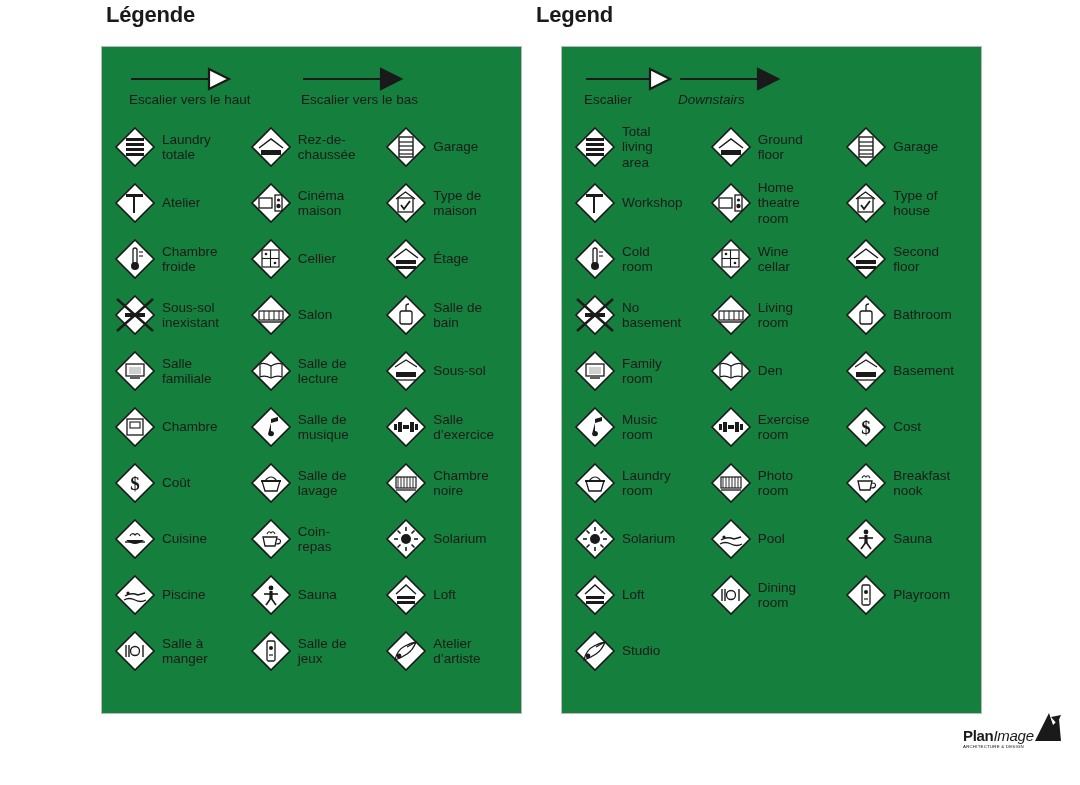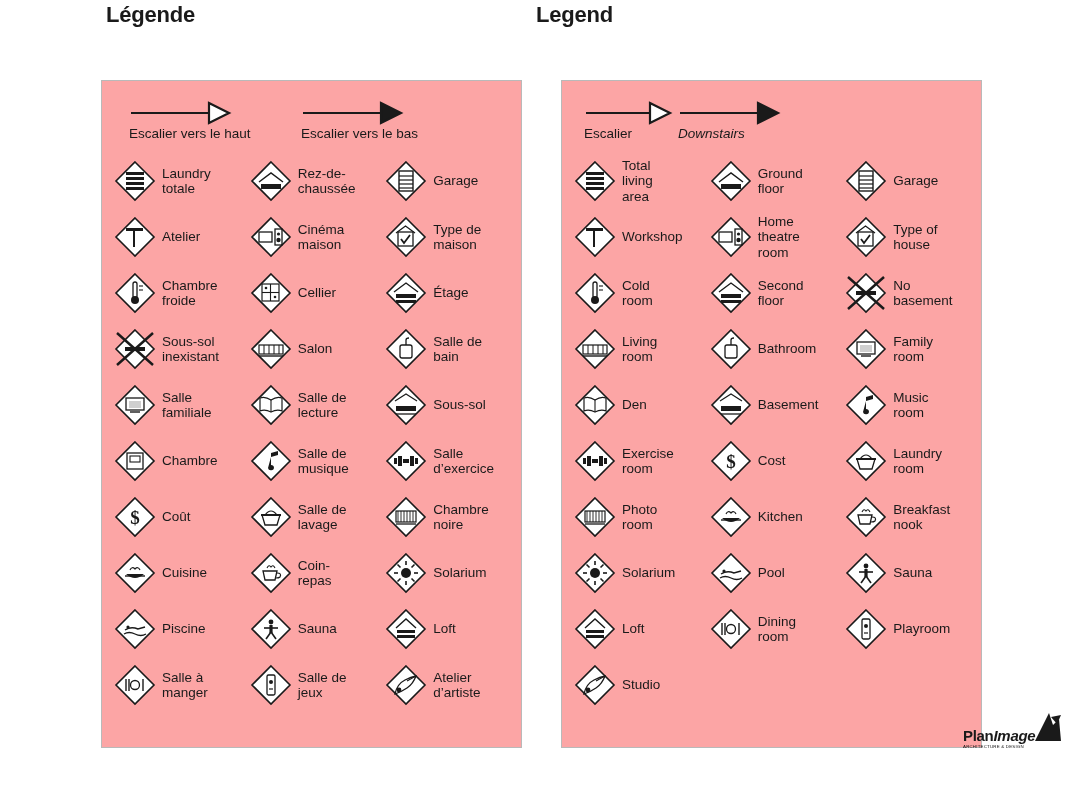--- a/index.html
+++ b/index.html
@@ -6,21 +6,21 @@
   html, body {
     margin: 0; padding: 0;
     width: 1080px; height: 785px;
     background: #ffffff;
     font-family: "Liberation Sans", sans-serif;
     color: #1a1a1a;
     overflow: hidden;
   }
   .page { position: relative; width: 1080px; height: 785px; border-radius: 24px; }
 
-  .panel { position: absolute; top: 46px; border: 1px solid #b9b9b9; background: #fca5a5; margin-top: 34px; }
+  .panel { position: absolute; top: 46px; border: 1px solid #b9b9b9; background: #15803d; }
   .panel.fr { left: 101px; width: 421px; height: 668px; }
   .panel.en { left: 561px; width: 421px; height: 668px; }
 
   .panel-title {
     position: absolute; top: 2px;
     font-size: 22px; font-weight: bold; letter-spacing: -0.2px;
   }
   .panel-title.fr { left: 106px; }
   .panel-title.en { left: 536px; }
 
@@ -58,21 +58,21 @@
   .dia {
     position: relative;
     width: 42px; height: 42px;
     flex: 0 0 42px;
   }
   .dia svg { display: block; width: 42px; height: 42px; }
 
   
   .logo { position: absolute; left: 963px; top: 727px; width: 104px; height: 42px; }
   .logo .word { font-size: 15px; font-weight: bold; letter-spacing: -0.3px; }
-  .logo .word i { font-style: italic; font-weight: bold; }
+  .logo .word i { font-style: italic; font-weight: normal; }
   .logo .sub { font-size: 4.4px; letter-spacing: 0.2px; color: #111; }
   .logo-mark { position: absolute; right: 2px; top: -16px; }
 </style>
 </head>
 <body>
 
 <div class="page">
 
   <div class="panel-title fr">Légende</div>
   <div class="panel fr">
@@ -589,20 +589,34 @@
               <line x1="25" y1="18" x2="29" y2="18" stroke="#1a1a1a" stroke-width="1.1"></line>
             </svg>
           </div>
           <div class="lbl">Cold
 room</div>
         </div>
       <div class="cell">
           <div class="dia">
             <svg viewBox="0 0 42 42">
               <polygon points="21,2 40,21 21,40 2,21" fill="#fff" stroke="#1a1a1a" stroke-width="1.6"></polygon>
+              <rect x="12" y="12" width="17" height="17" fill="none" stroke="#1a1a1a" stroke-width="1.2"></rect>
+              <line x1="12" y1="20.5" x2="29" y2="20.5" stroke="#1a1a1a" stroke-width="1.1"></line>
+              <line x1="20.5" y1="12" x2="20.5" y2="29" stroke="#1a1a1a" stroke-width="1.1"></line>
+              <circle cx="16" cy="16" r="1.3" fill="#1a1a1a"></circle>
+              <circle cx="25" cy="25" r="1.3" fill="#1a1a1a"></circle>
+            </svg>
+          </div>
+          <div class="lbl">Wine
+cellar</div>
+        </div>
+      <div class="cell">
+          <div class="dia">
+            <svg viewBox="0 0 42 42">
+              <polygon points="21,2 40,21 21,40 2,21" fill="#fff" stroke="#1a1a1a" stroke-width="1.6"></polygon>
               <polyline points="9,20 21,11 33,20" fill="none" stroke="#1a1a1a" stroke-width="1.4"></polyline>
               <rect x="11" y="22" width="20" height="4" fill="#1a1a1a"></rect>
               <rect x="11" y="28" width="20" height="3" fill="#1a1a1a"></rect>
             </svg>
           </div>
           <div class="lbl">Second
 floor</div>
         </div>
 
       <div class="cell">
@@ -734,31 +748,20 @@
               <line x1="22" y1="15" x2="22" y2="26" stroke="#1a1a1a" stroke-width="0.9"></line>
               <line x1="25" y1="15" x2="25" y2="26" stroke="#1a1a1a" stroke-width="0.9"></line>
               <line x1="28" y1="15" x2="28" y2="26" stroke="#1a1a1a" stroke-width="0.9"></line>
               <line x1="11" y1="28" x2="31" y2="28" stroke="#1a1a1a" stroke-width="1.3"></line>
             </svg>
           </div>
           <div class="lbl">Photo
 room</div>
         </div>
 
-      <div class="cell">
-          <div class="dia">
-            <svg viewBox="0 0 42 42">
-              <polygon points="21,2 40,21 21,40 2,21" fill="#fff" stroke="#1a1a1a" stroke-width="1.6"></polygon>
-              <path d="M12 22 Q21 30 30 22 Z" fill="#1a1a1a"></path>
-              <path d="M16 18 Q18 14 21 17 Q24 14 26 18" fill="none" stroke="#1a1a1a" stroke-width="1.2"></path>
-              <line x1="11" y1="24" x2="31" y2="24" stroke="#1a1a1a" stroke-width="1.4"></line>
-            </svg>
-          </div>
-          <div class="lbl">Kitchen</div>
-        </div>
       <div class="cell">
           <div class="dia">
             <svg viewBox="0 0 42 42">
               <polygon points="21,2 40,21 21,40 2,21" fill="#fff" stroke="#1a1a1a" stroke-width="1.6"></polygon>
               <path d="M13 19 L27 19 L25 28 L15 28 Z" fill="none" stroke="#1a1a1a" stroke-width="1.3"></path>
               <path d="M27 21 Q32 21 30 25 Q29 26 26 26" fill="none" stroke="#1a1a1a" stroke-width="1.2"></path>
               <path d="M17 16 Q19 12 21 15 Q23 12 25 16" fill="none" stroke="#1a1a1a" stroke-width="1.1"></path>
             </svg>
           </div>
           <div class="lbl">Breakfast

